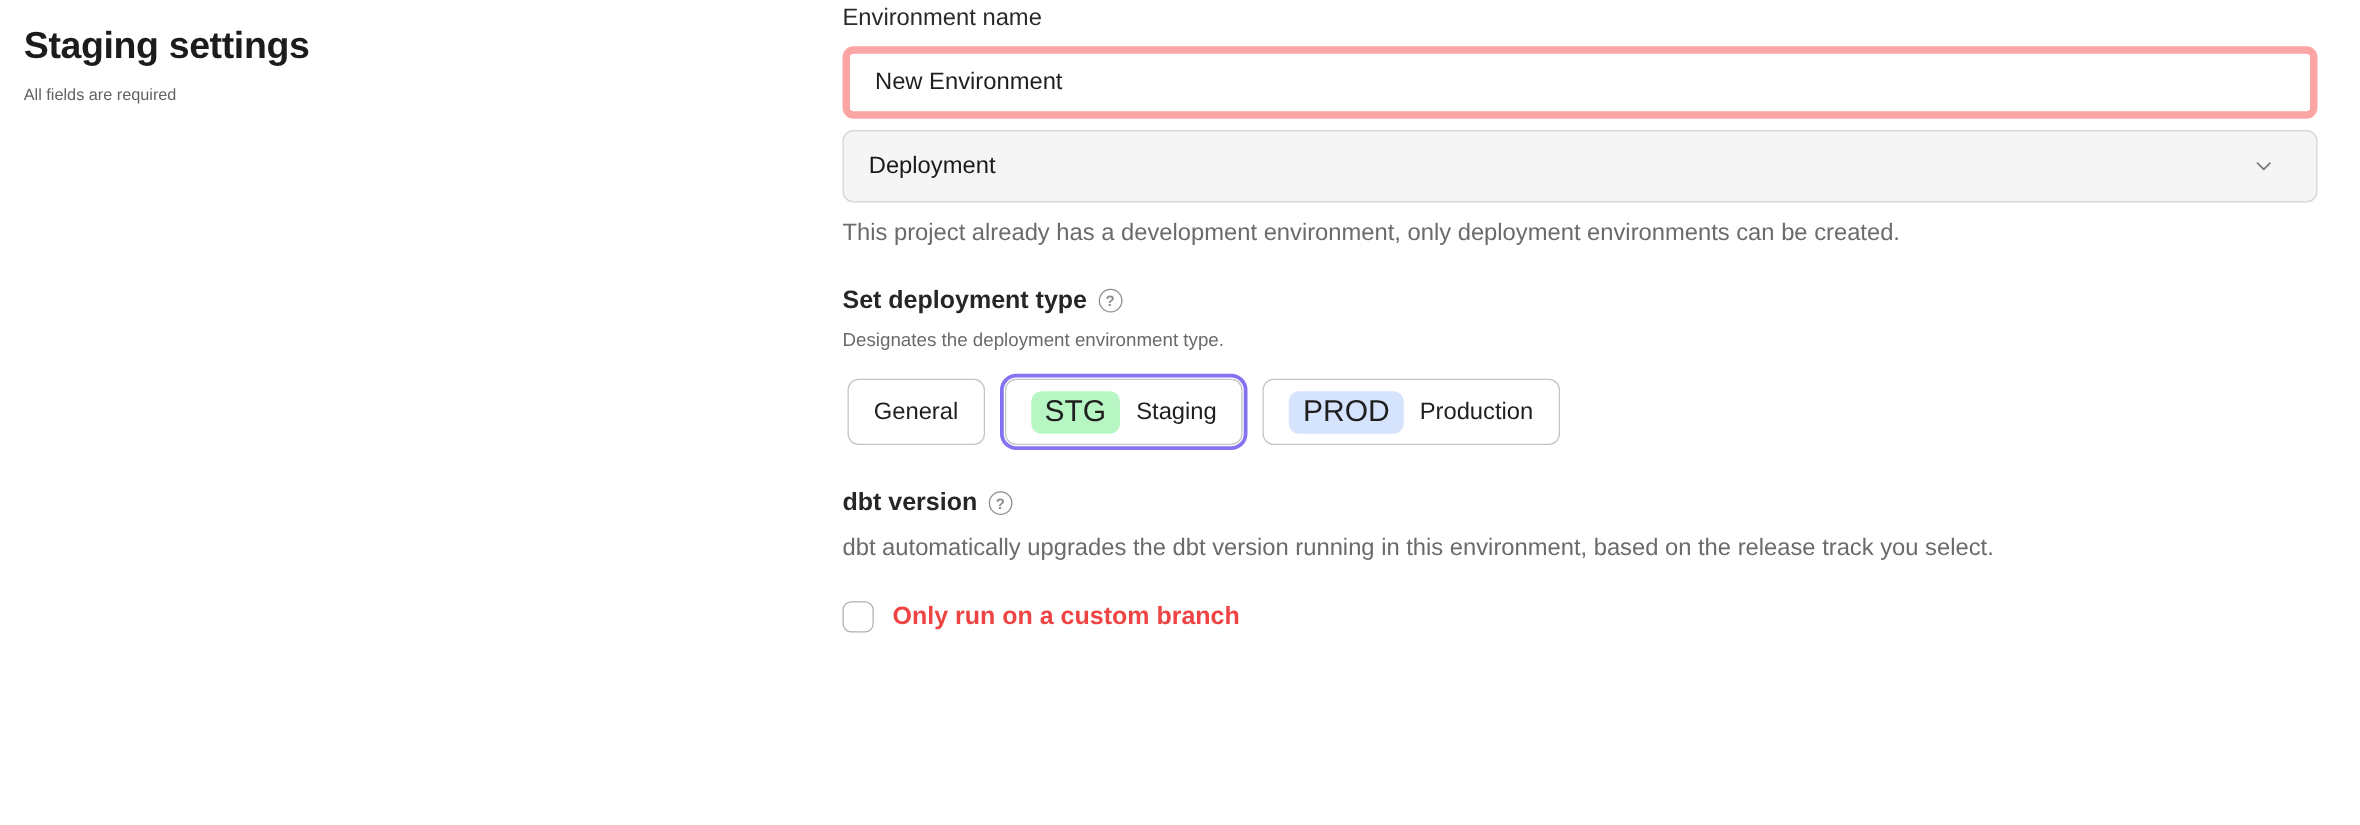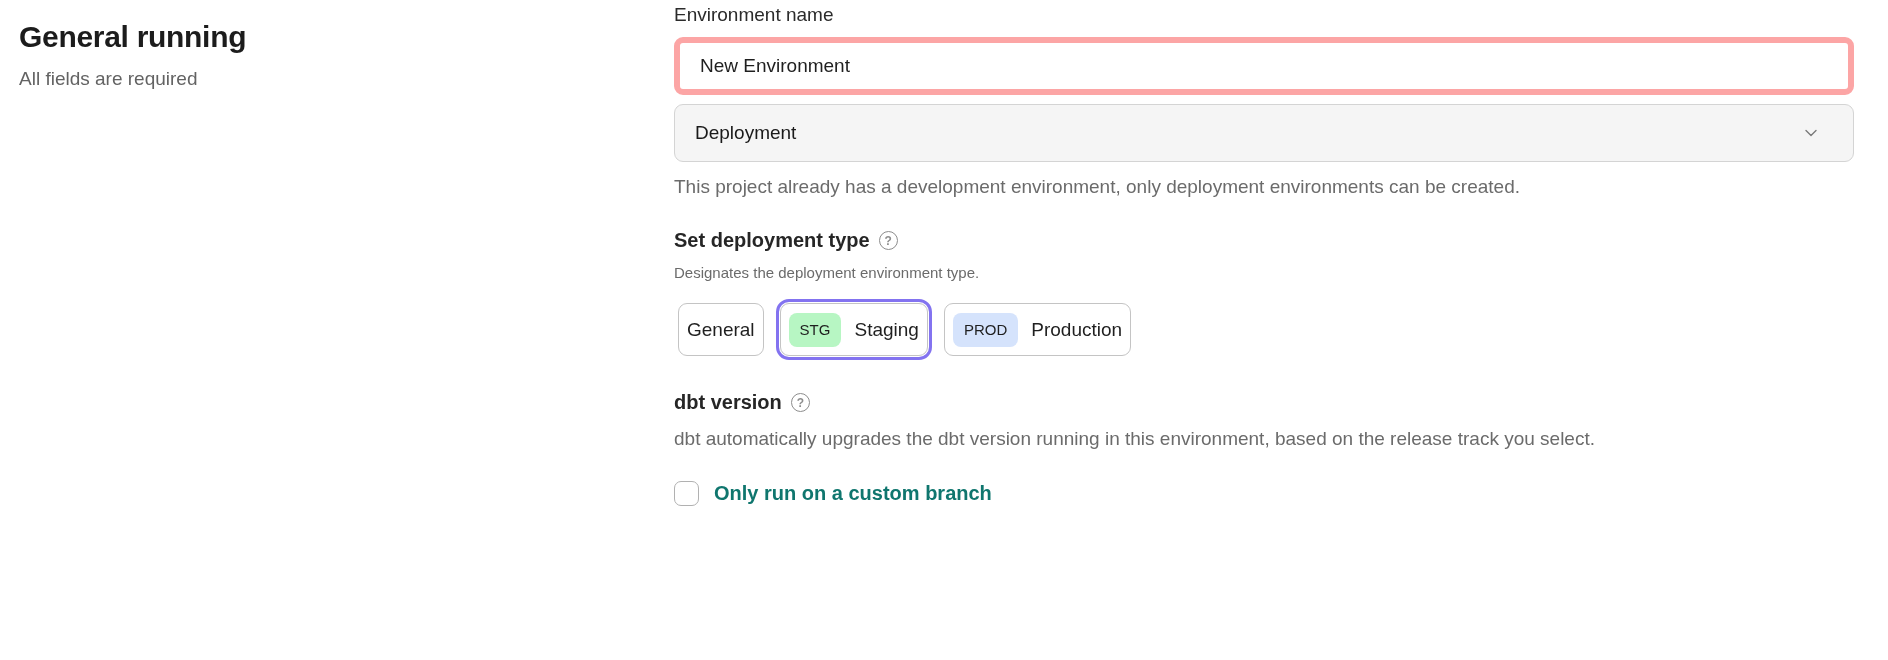--- a/index.html
+++ b/index.html
@@ -9,21 +9,21 @@
     font-family: "Liberation Sans", "DejaVu Sans", sans-serif;
     color: #1f1f1f;
     position: relative;
     overflow: hidden;
   }
   .page { position: absolute; inset: 0; }
 
   
   .left-col { position: absolute; left: 19px; top: 20px; width: 560px; }
   .page-title { font-size: 30px; font-weight: 700; letter-spacing: -0.3px; color: #1c1c1c; }
-  .page-subtitle { margin-top: 14px; font-size: 19px; color: #636363; }
+  .page-subtitle { margin-top: 14px; font-size: 13px; color: #636363; }
 
   
   .form-col { position: absolute; left: 674px; top: 4px; width: 1180px; }
 
   .field-label { font-size: 19px; font-weight: 500; color: #2b2b2b; display: block; }
   .field-label.disabled { color: #ababab; }
 
   .text-input {
     margin-top: 11px;
     width: 100%; height: 58px;
@@ -62,53 +62,53 @@
   }
   .section-desc { margin-top: 12px; font-size: 15px; color: #6b6b6b; }
 
   
   .btn-row { margin-top: 18px; display: flex; align-items: center; gap: 8px; }
   .type-btn {
     height: 53px;
     background: #ffffff;
     border: 1px solid #c4c4c4; border-radius: 9px;
     display: inline-flex; align-items: center; gap: 13px;
-    padding: 0 8px;
+    padding: 0 20px;
     font-family: inherit; font-size: 19px; font-weight: 500; color: #1f1f1f;
     cursor: pointer;
   }
   .type-btn-wrap { border: 3px solid transparent; border-radius: 13px; padding: 1px; }
   .type-btn-wrap.selected { border-color: #8373f0; }
   .badge {
     display: inline-flex; align-items: center;
     height: 34px; padding: 0 11px; border-radius: 8px;
-    font-size: 15px; font-weight: 500; color: #1f1f1f;
+    font-size: 24px; font-weight: 500; color: #1f1f1f;
   }
   .badge.stg { background: #b7f6c3; }
   .badge.prod { background: #d5e3fc; }
 
   
   .checkbox-row { margin-top: 31px; display: flex; align-items: center; gap: 15px; }
   .checkbox {
     width: 25px; height: 25px;
     border: 1.5px solid #b1b1b1; border-radius: 7px;
     background: #ffffff; cursor: pointer; flex: 0 0 auto;
   }
-  .checkbox-label { font-size: 20px; font-weight: 600; color: #0f766e; cursor: pointer; }
+  .checkbox-label { font-size: 20px; font-weight: 600; color: #ef4444; cursor: pointer; }
 
   .mt-sect { margin-top: 31px; }
   .mt-sect-sm { margin-top: 27px; }
 </style>
 </head>
 <body>
 
 <div class="page">
 
   <div class="left-col">
-    <div class="page-title">General running</div>
+    <div class="page-title">Staging settings</div>
     <div class="page-subtitle">All fields are required</div>
   </div>
 
   <div class="form-col">
 
     
     <label class="field-label">Environment name</label>
     <input class="text-input" type="text" value="New Environment" style="">
 
     

